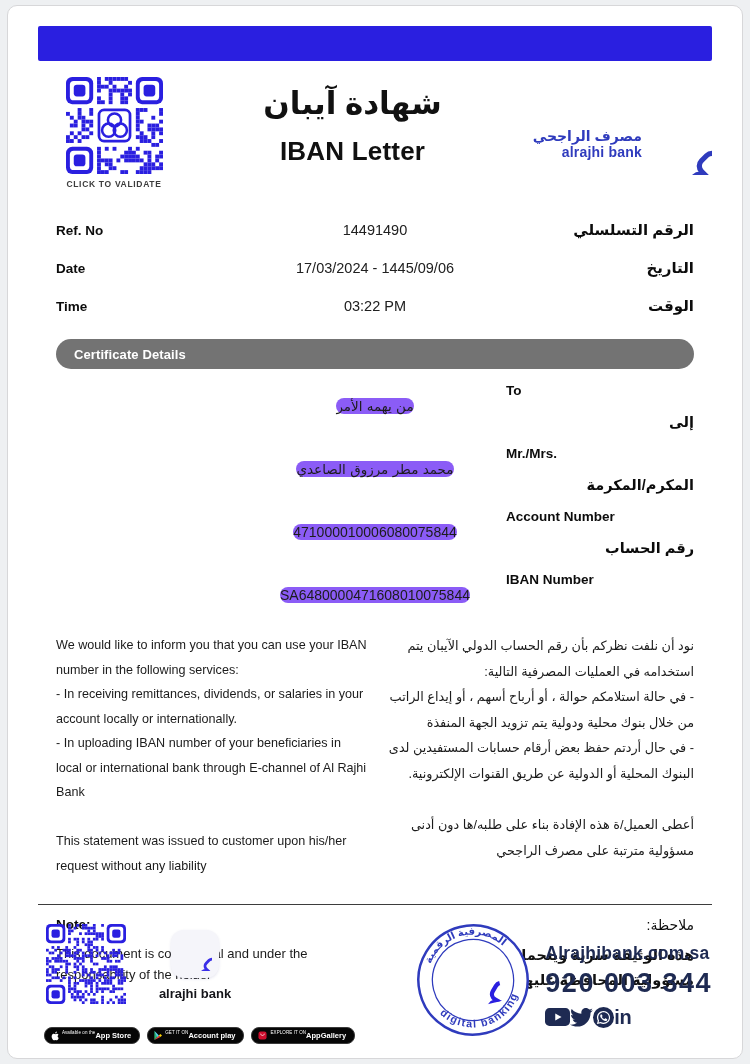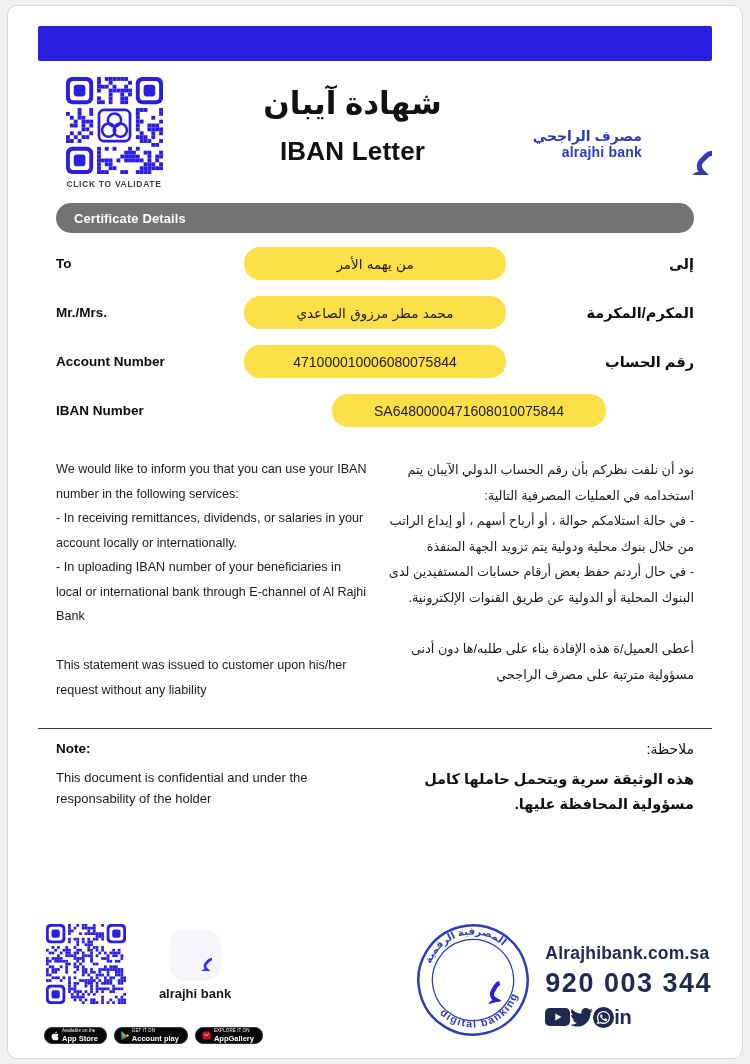--- a/index.html
+++ b/index.html
@@ -31,24 +31,24 @@
   .meta-value { flex:1; text-align:center; font-size:14.5px; color:#202020; }
   .meta-label-ar { width:175px; text-align:right; font-weight:bold; font-size:15px; color:#0c0c0c; direction:rtl; }
 
   
   .cert-bar { margin:14px 48px 0 48px; height:30px; background:#737373; border-radius:15px;
     display:flex; align-items:center; padding-left:18px; }
   .cert-bar span { color:#fff; font-size:13px; font-weight:bold; letter-spacing:.1px; }
 
   
   .fields { margin:14px 48px 0 48px; }
-  .field-row { display:flex; align-items:center; margin-top:16px; }
+  .field-row { display:flex; align-items:flex-end; margin-top:16px;flex-direction:column; }
   .field-row:first-child { margin-top:12px; }
   .f-label-en { width:188px; font-weight:bold; font-size:13.5px; color:#0c0c0c; }
-  .f-pill { flex:1; max-width:274px; margin:0 auto; background:#fde047; border-radius:16px; height:33px;
+  .f-pill { flex:1; max-width:274px; margin:0 auto; background:#8b5cf6; border-radius:16px; height:33px;
     display:flex; align-items:center; justify-content:center; font-size:14px; color:#1c1c1c; }
   .f-pill.ar { direction:rtl; font-size:13.5px; font-family:"DejaVu Sans","Liberation Sans",sans-serif; }
   .f-label-ar { width:188px; text-align:right; font-weight:bold; font-size:14.5px; color:#0c0c0c; direction:rtl; }
 
   
   .info { display:flex; justify-content:space-between; margin:30px 48px 0 48px; }
   .info-en { width:322px; font-size:12.6px; line-height:1.95; color:#1b1b1b; white-space:pre-line; }
   .info-ar { width:332px; font-size:12.8px; line-height:2.0; color:#1b1b1b; white-space:pre-line;
     direction:rtl; text-align:right; }
 
@@ -66,21 +66,21 @@
   .footer { position:absolute; left:30px; right:30px; bottom:14px; height:122px; }
   .f-qr { position:absolute; left:8px; top:2px; }
   .f-applogo { position:absolute; left:112px; top:8px; width:90px; text-align:center; }
   .app-icon { width:48px; height:48px; margin:0 auto; background:#f5f5fa; border-radius:13px;
     display:flex; align-items:center; justify-content:center; box-shadow:0 1px 3px rgba(40,40,120,.12); }
   .applogo-text { margin-top:8px; font-weight:bold; font-size:13px; color:#15151a; }
   .badges { position:absolute; left:6px; bottom:0; display:flex; gap:7px; }
   .badge { background:#060606; border:1px solid #3a3a3a; color:#fff; border-radius:8px; height:17px;
     display:flex; align-items:center; gap:3px; padding:1px 8px 1px 6px; }
   .badge .bi { display:flex; align-items:center; }
-  .badge .bt { display:flex; flex-direction:column; line-height:1; }
+  .badge .bt { display:flex; flex-direction:row; line-height:1; }
   .badge .b1 { font-size:4.5px; letter-spacing:.02em; }
   .badge .b2 { font-size:7.5px; font-weight:bold; margin-top:1px; }
   .f-right { position:absolute; right:0; top:0; display:flex; align-items:center; gap:14px; }
   .seal { transform:rotate(-14deg); }
   .contact { padding-top:10px; }
   .site { font-size:17.5px; font-weight:bold; color:#1e2a52; letter-spacing:.2px; }
   .phone { font-size:27px; font-weight:bold; color:#1e2a52; margin-top:4px; letter-spacing:1.5px; }
   .socials { display:flex; align-items:center; margin-top:8px; }
   .soc { display:flex; align-items:center; }
 </style>
@@ -286,20 +286,37 @@
       <div class="brand-text">
         <div class="brand-ar">مصرف الراجحي</div>
         <div class="brand-en">alrajhi bank</div>
       </div>
       <svg width="62" height="62" viewBox="-20 -21 40 40" style="color:#2f3bbd">
           <use href="#trefoil"></use>
         </svg>
     </div>
   </div>
 
+  <div class="meta">
+    <div class="meta-row">
+      <div class="meta-label-en">Ref. No</div>
+      <div class="meta-value">14491490</div>
+      <div class="meta-label-ar">الرقم التسلسلي</div>
+    </div>
+    <div class="meta-row">
+      <div class="meta-label-en">Date</div>
+      <div class="meta-value">17/03/2024 - 1445/09/06</div>
+      <div class="meta-label-ar">التاريخ</div>
+    </div>
+    <div class="meta-row">
+      <div class="meta-label-en">Time</div>
+      <div class="meta-value">03:22 PM</div>
+      <div class="meta-label-ar">الوقت</div>
+    </div>
+  </div>
 
   <div class="cert-bar">
     <span>Certificate Details</span>
   </div>
 
   <div class="fields">
     <div class="field-row">
       <div class="f-label-en">To</div>
       <div class="f-pill ar">من يهمه الأمر</div>
       <div class="f-label-ar">إلى</div>

